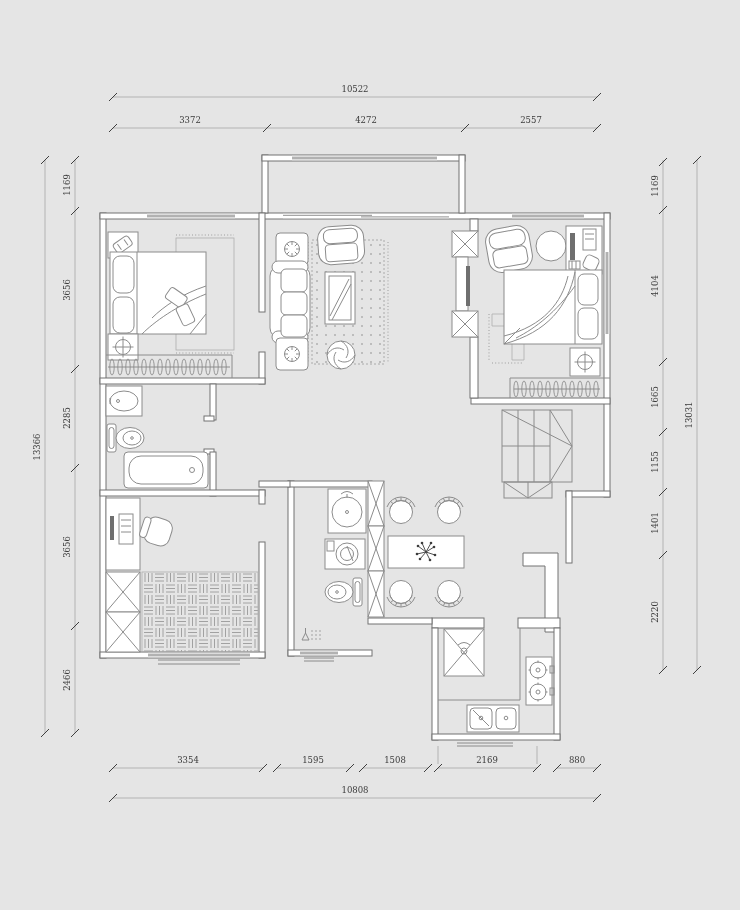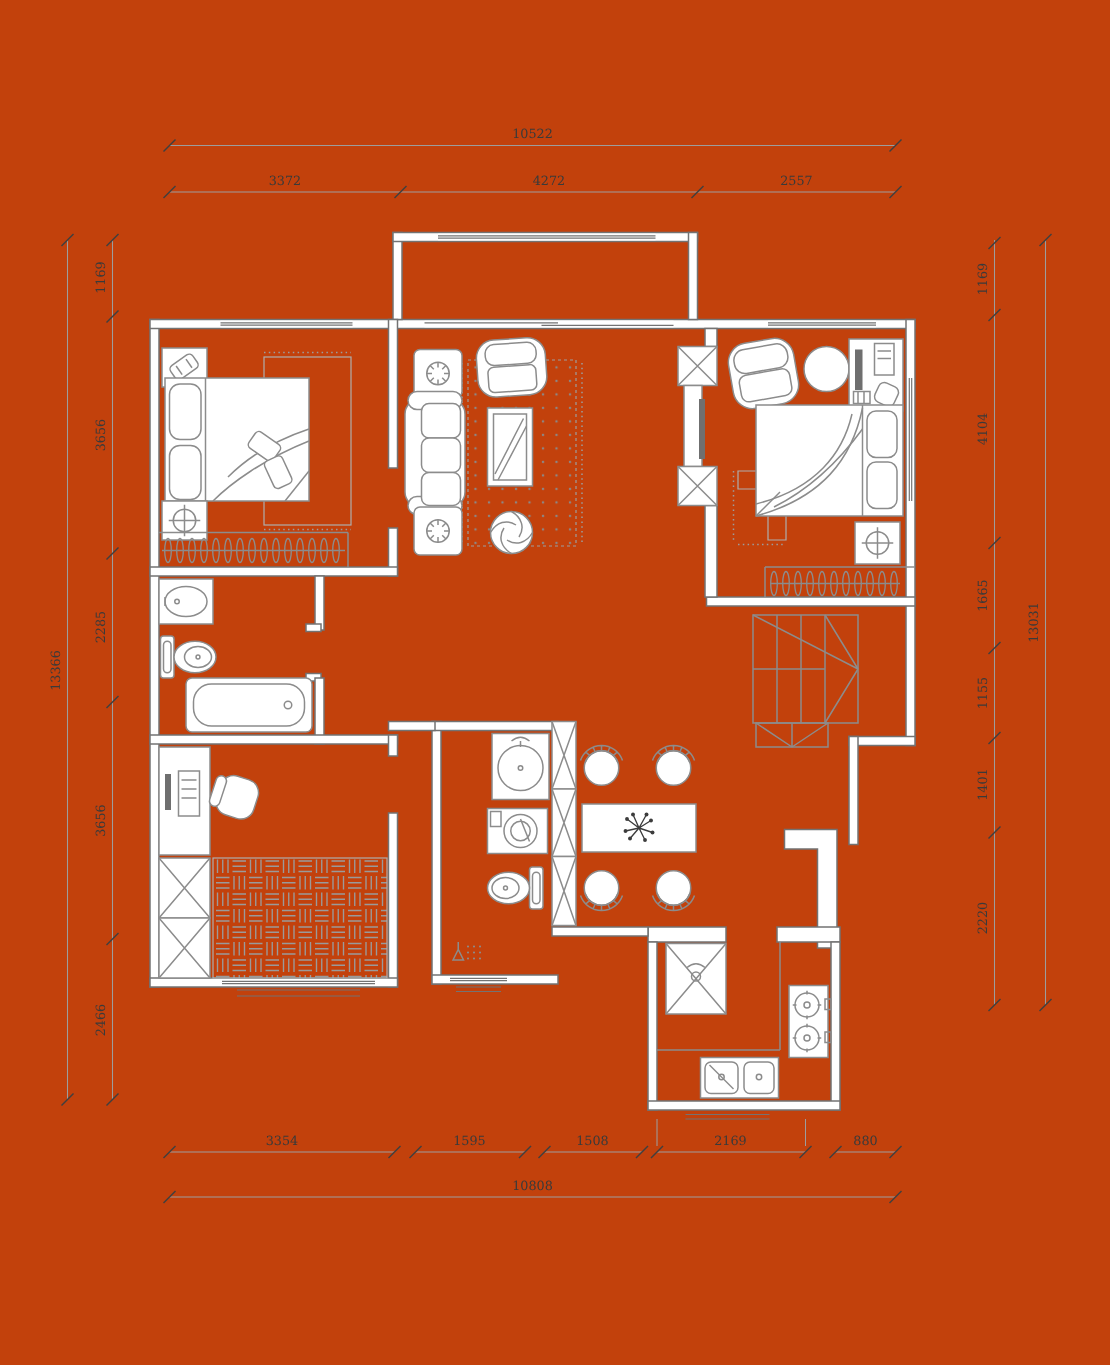--- a/index.html
+++ b/index.html
@@ -1,16 +1,16 @@
 <!DOCTYPE html>
 <html><head>
 <meta charset="utf-8">
 <style>
   html,body{margin:0;padding:0;background:#fff;}
-  #stage{position:relative;width:740px;height:910px;background:#c2410c;overflow:hidden;
+  #stage{position:relative;width:740px;height:910px;background:#e5e5e5;overflow:hidden;
          font-family:"Liberation Sans",sans-serif;text-align:center;}
   svg{display:block;}
   .wall{fill:#fff;stroke:#737373;stroke-width:1;}
   .furn{fill:#fff;stroke:#8c8c8c;stroke-width:1;}
   .fline{fill:none;stroke:#8c8c8c;stroke-width:1;}
   .thin{fill:none;stroke:#a8a8a8;stroke-width:.7;}
   .dark{fill:#6f6f6f;stroke:none;}
   .dim{stroke:#9d9d9d;stroke-width:.7;}
   .fringe{fill:none;stroke:#9d9d9d;stroke-width:1;stroke-dasharray:1 2.2;}
   .rugb{fill:none;stroke:#aeaeae;stroke-width:.8;}

